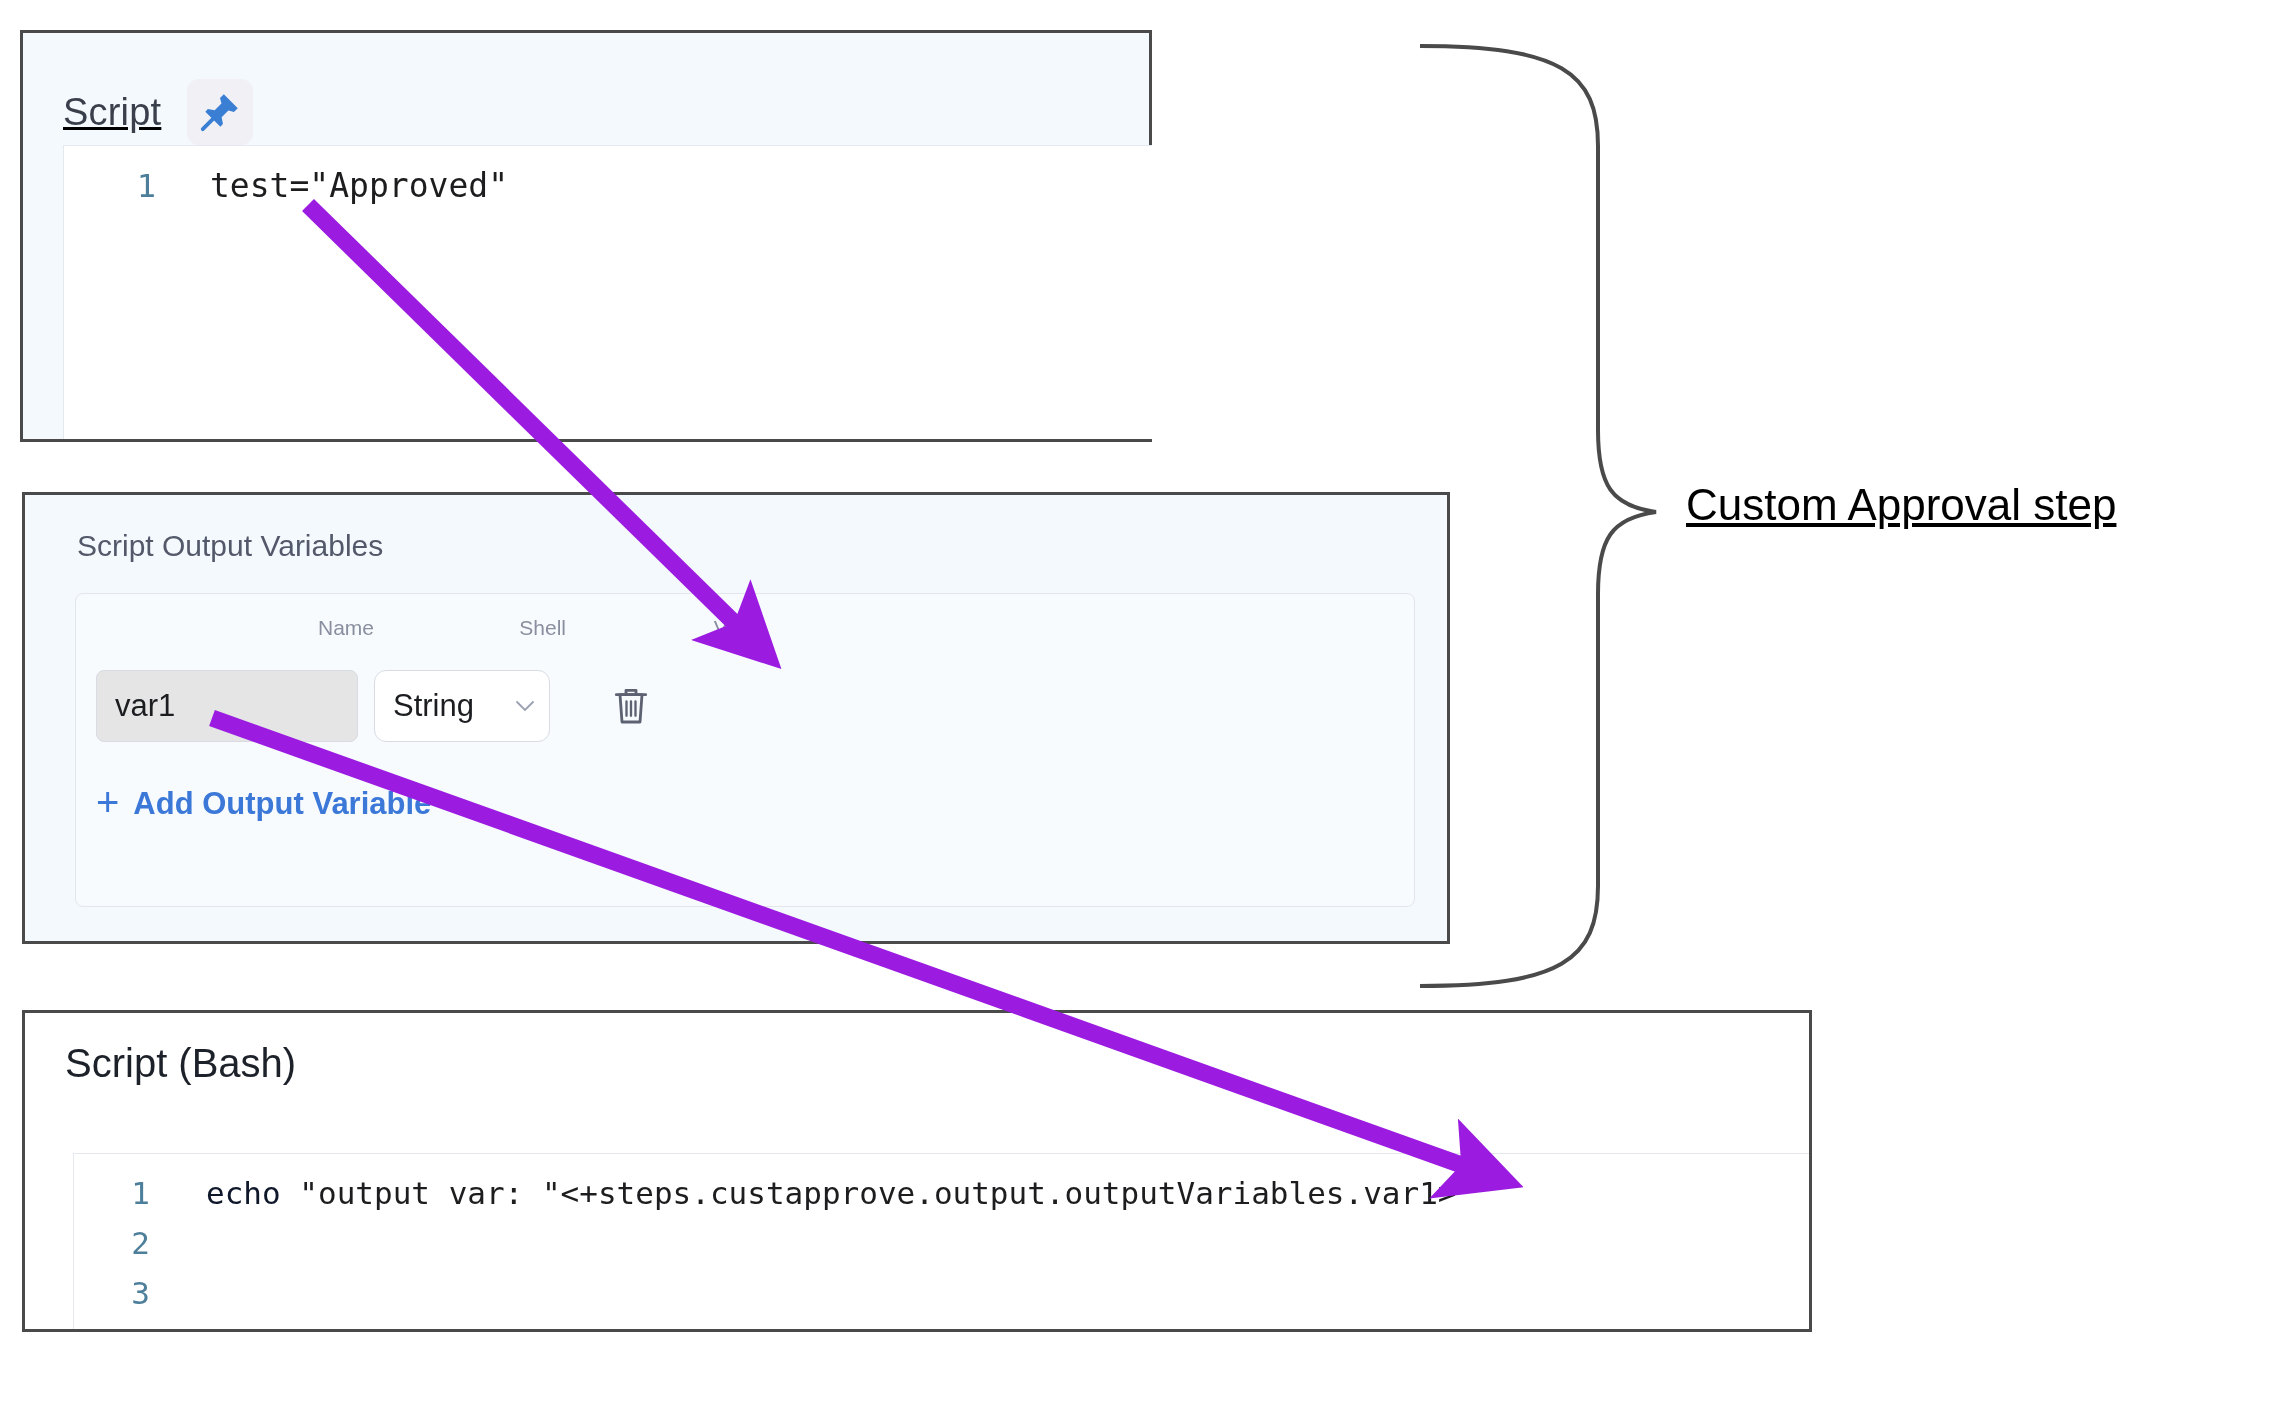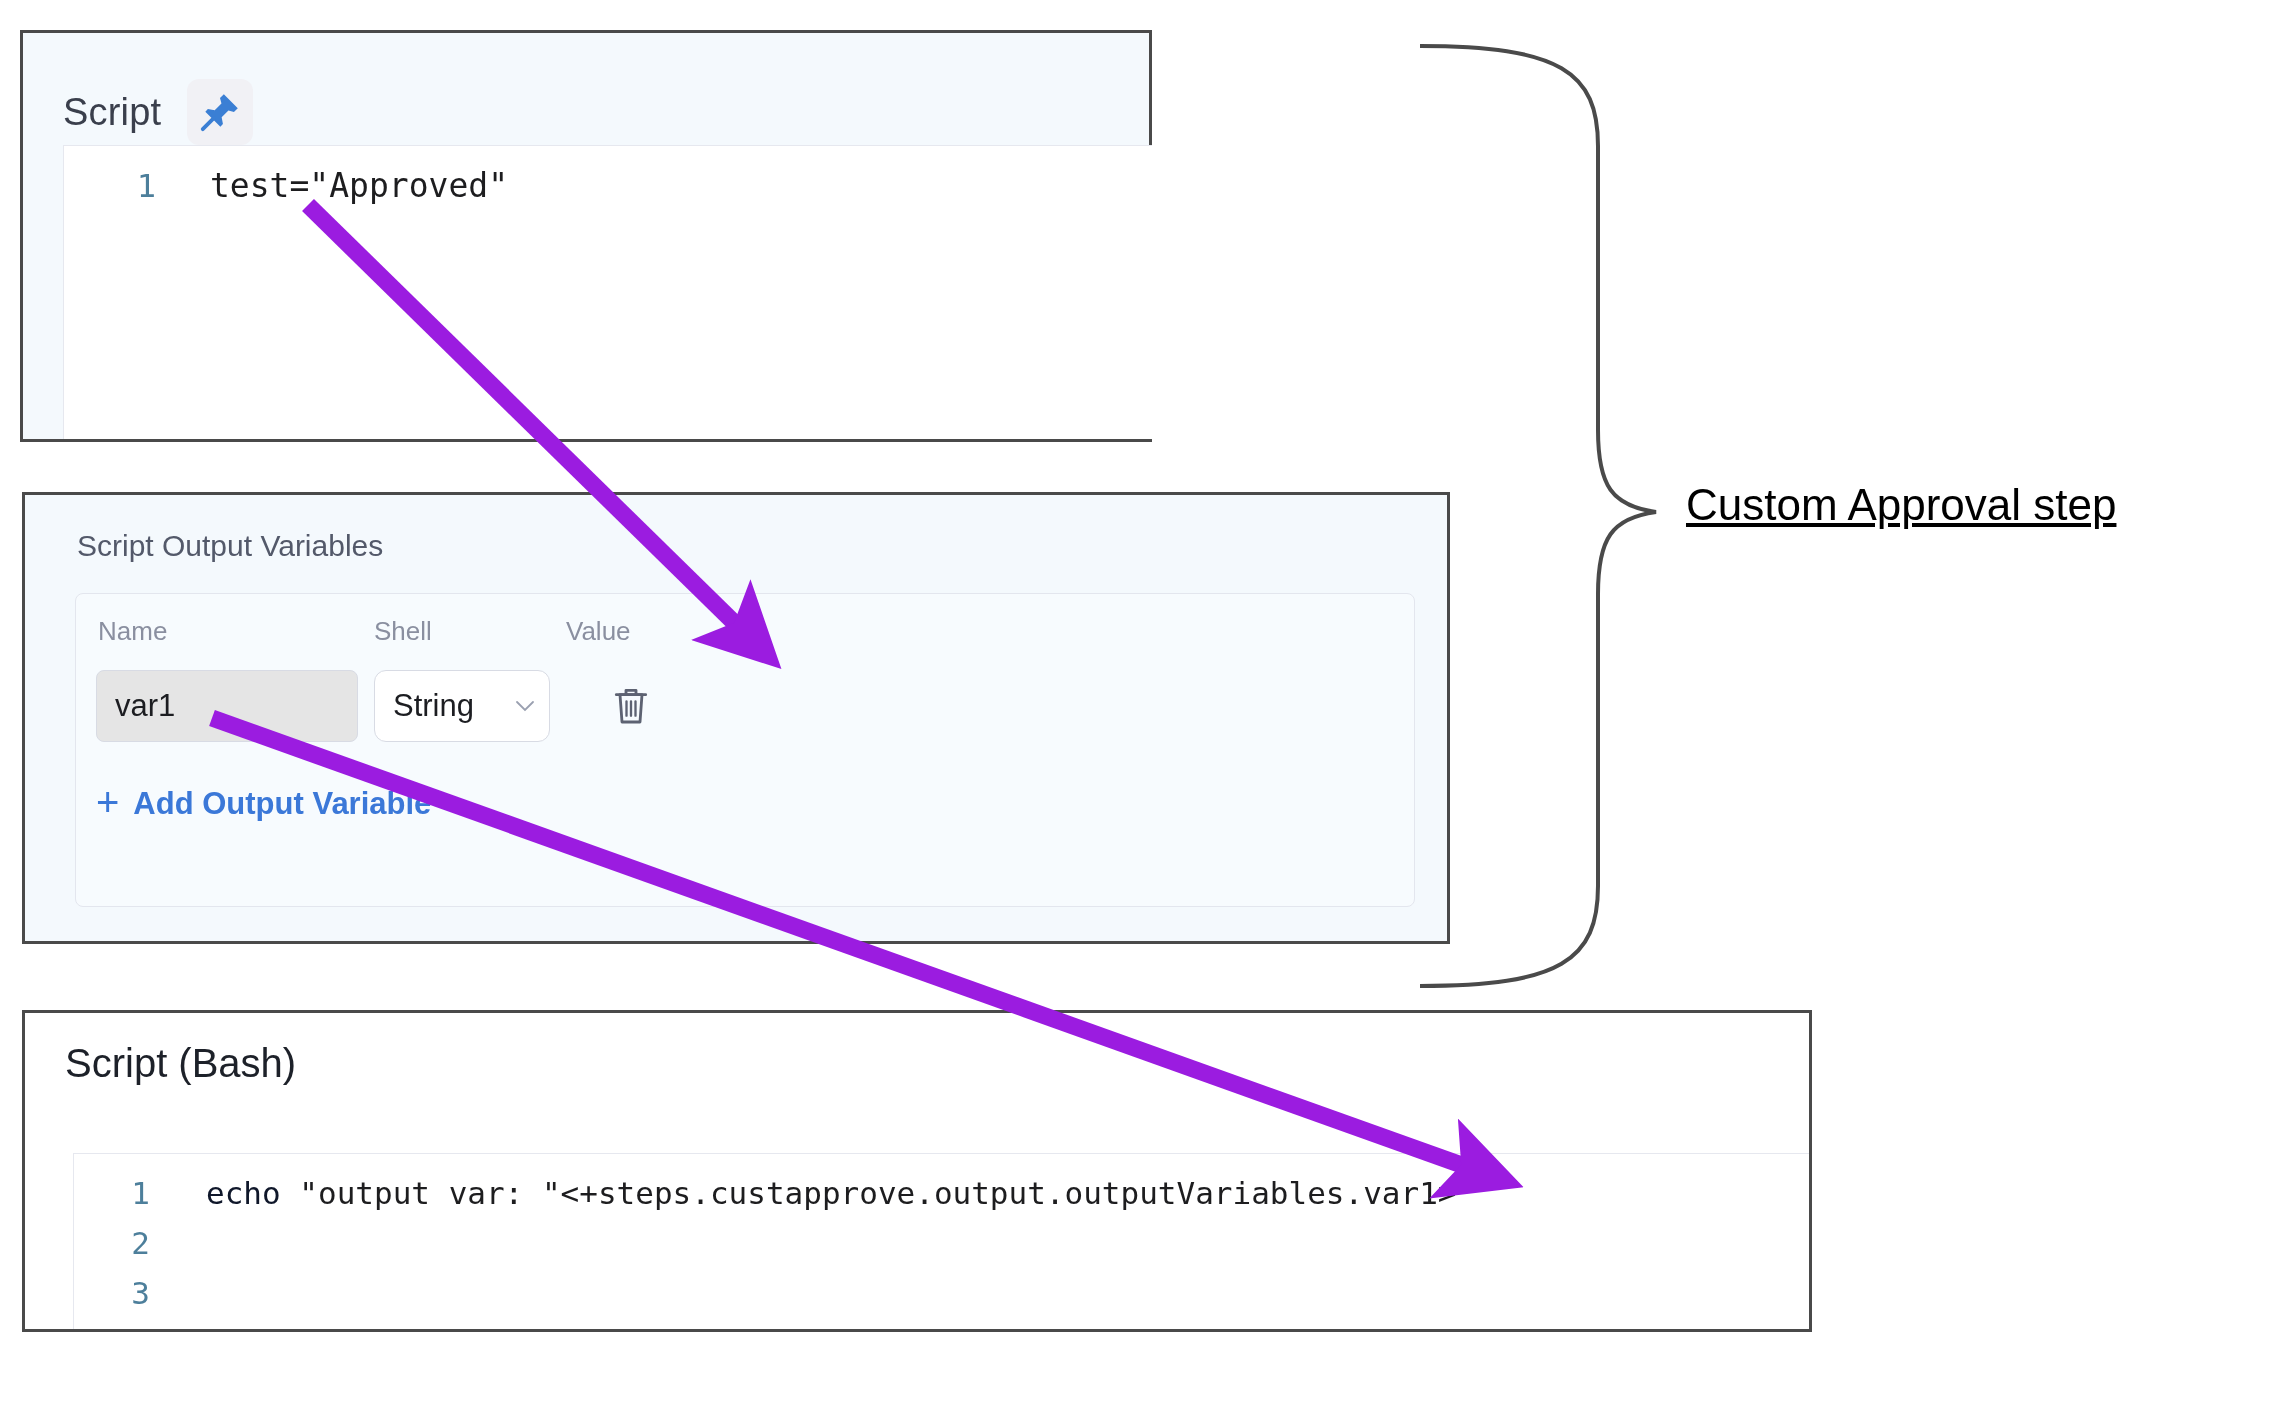--- a/index.html
+++ b/index.html
@@ -35,20 +35,21 @@
     width: 1132px;
     height: 412px;
   }
   .script-head {
     display: flex;
     align-items: center;
     gap: 26px;
     padding: 46px 0 0 40px;
     box-sizing: border-box;
     height: 112px;
+    text-decoration: underline;
   }
   .script-head-label {
     font-size: 38px;
     color: #3a3f4c;
     letter-spacing: .2px;
   }
   .pin-btn {
     width: 66px;
     height: 66px;
     border-radius: 12px;
@@ -128,22 +129,23 @@
     border-radius: 8px;
     background: #f7fbfe;
     box-sizing: border-box;
   }
   .col-heads {
     position: absolute;
     left: 22px;
     top: 22px;
     right: 1px;
     display: flex;
-    font-size: 26px;
+    font-size: 21px;
     color: #8a8fa0;
+    text-align: right;
   }
   .ch-name  { width: 276px; }
   .ch-type  { width: 192px; }
   .ch-value { width: 200px; }
 
   .field-row {
     position: absolute;
     left: 20px;
     top: 76px;
     right: 20px;

